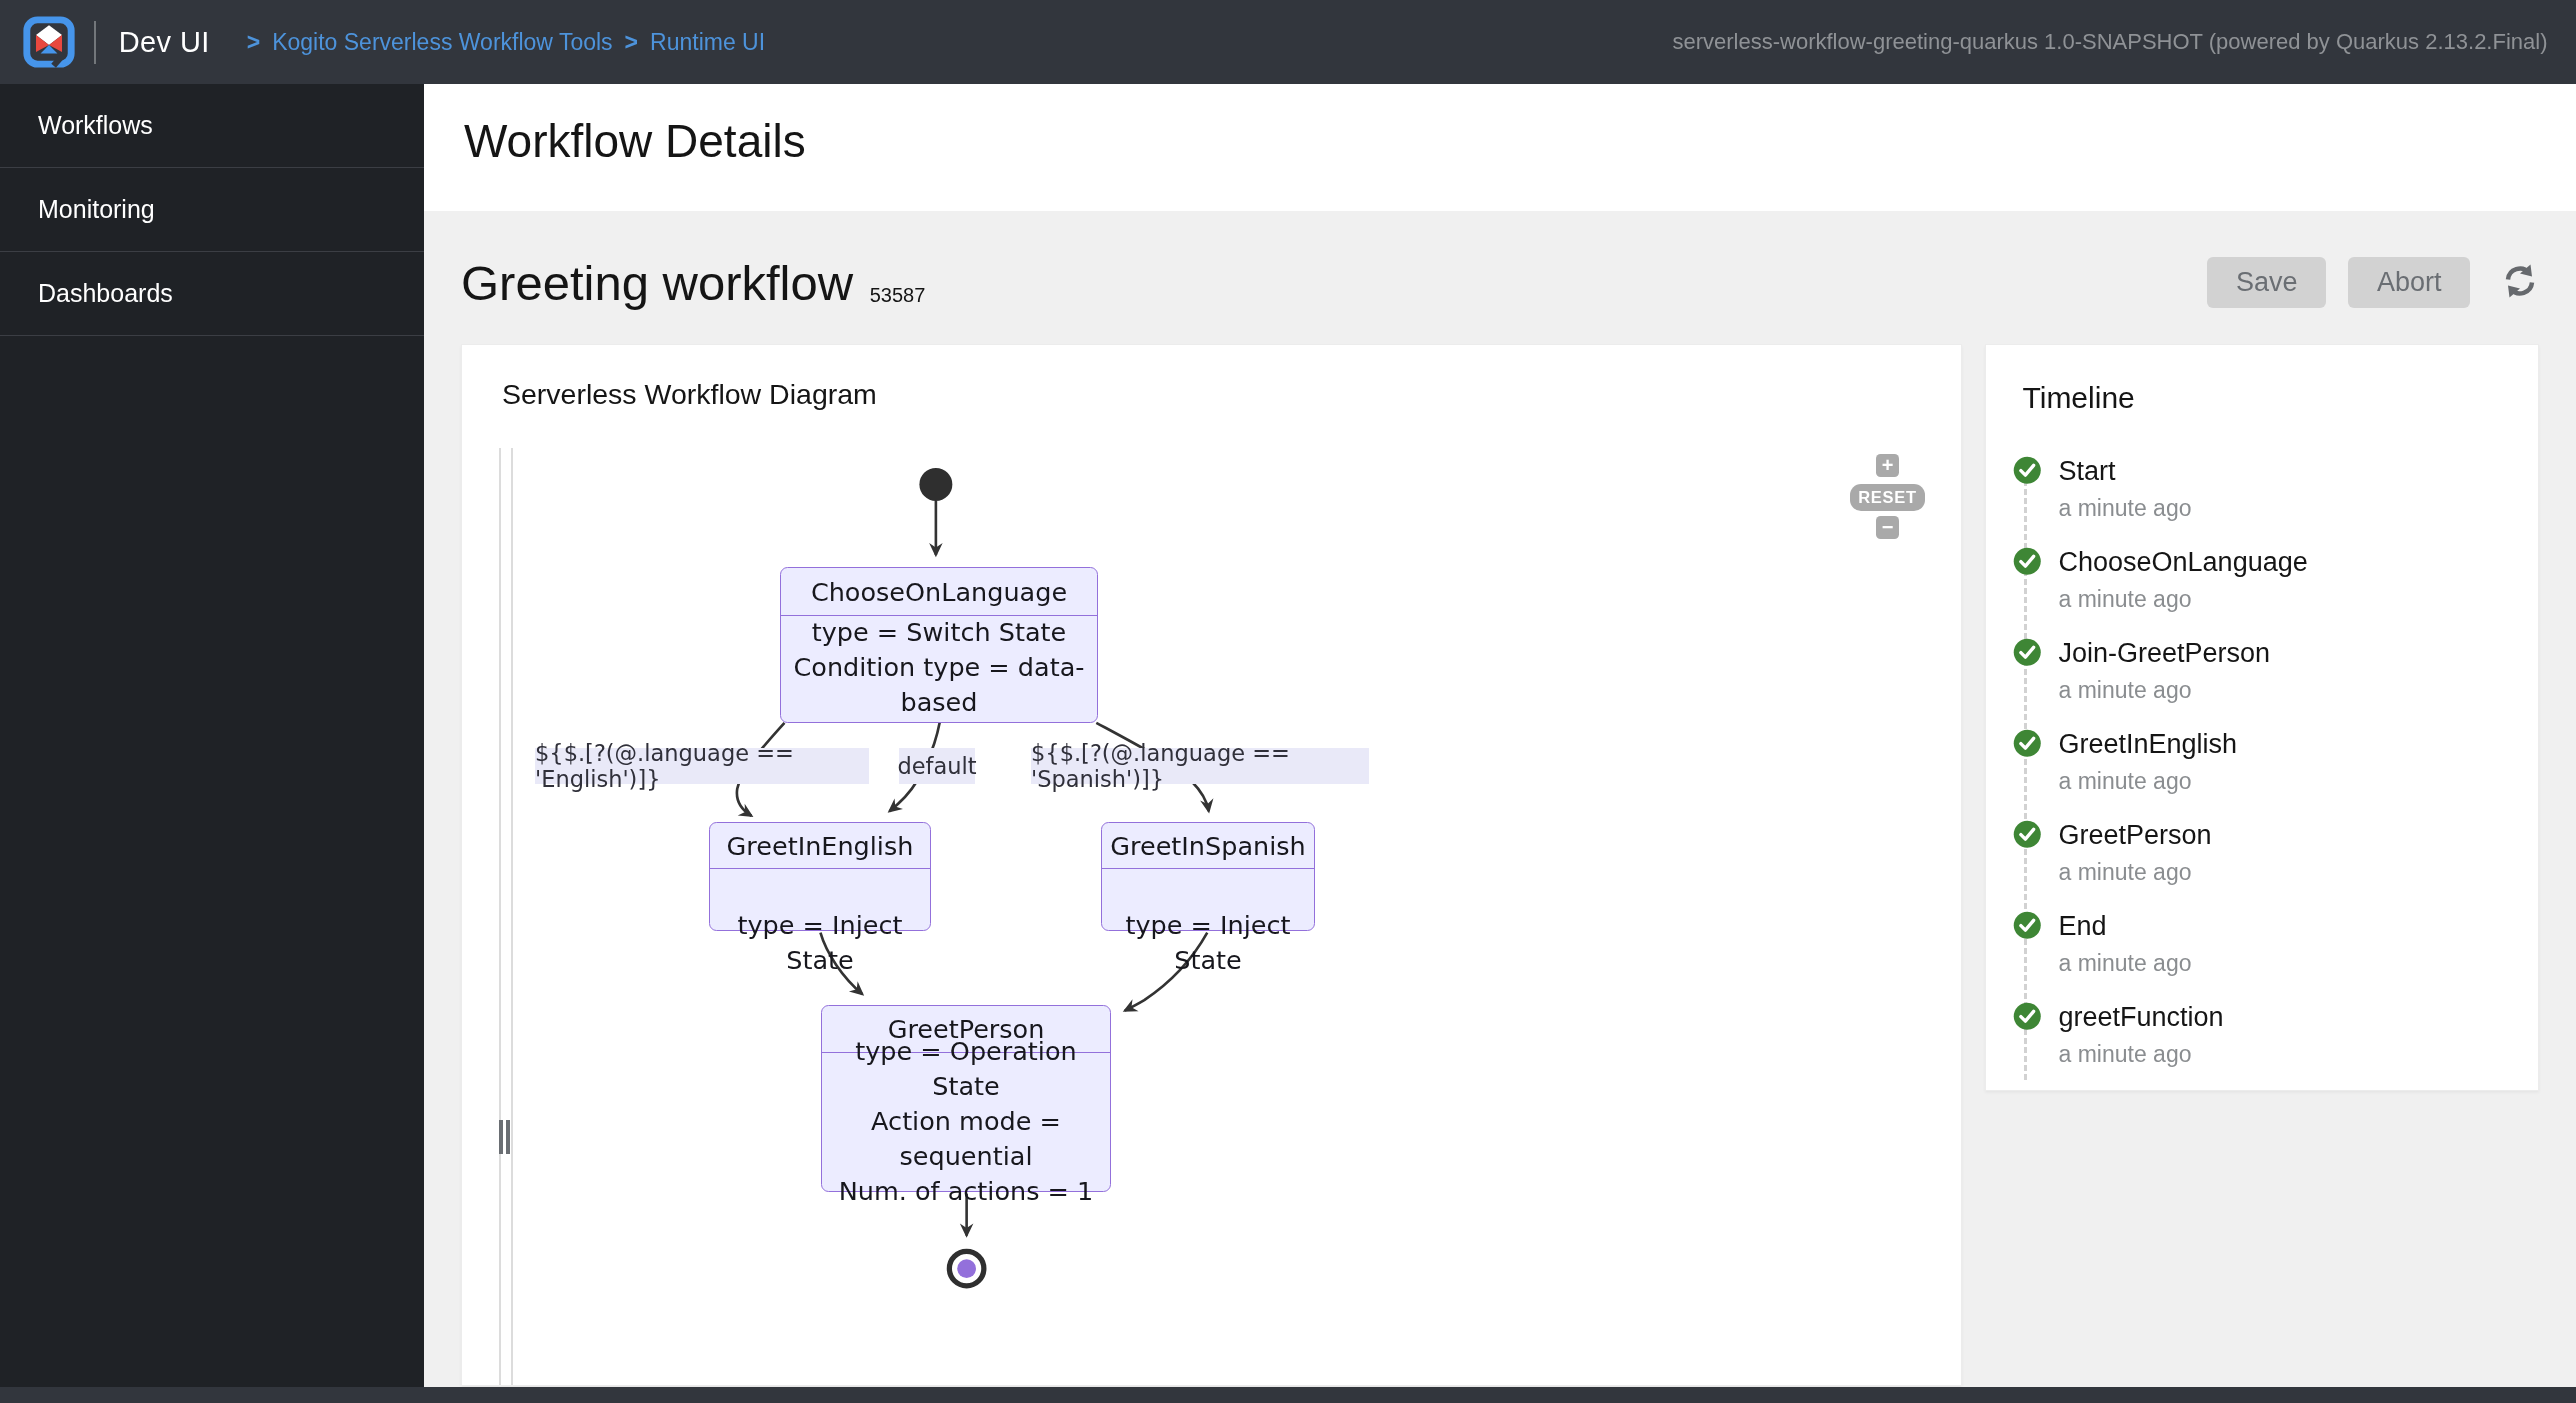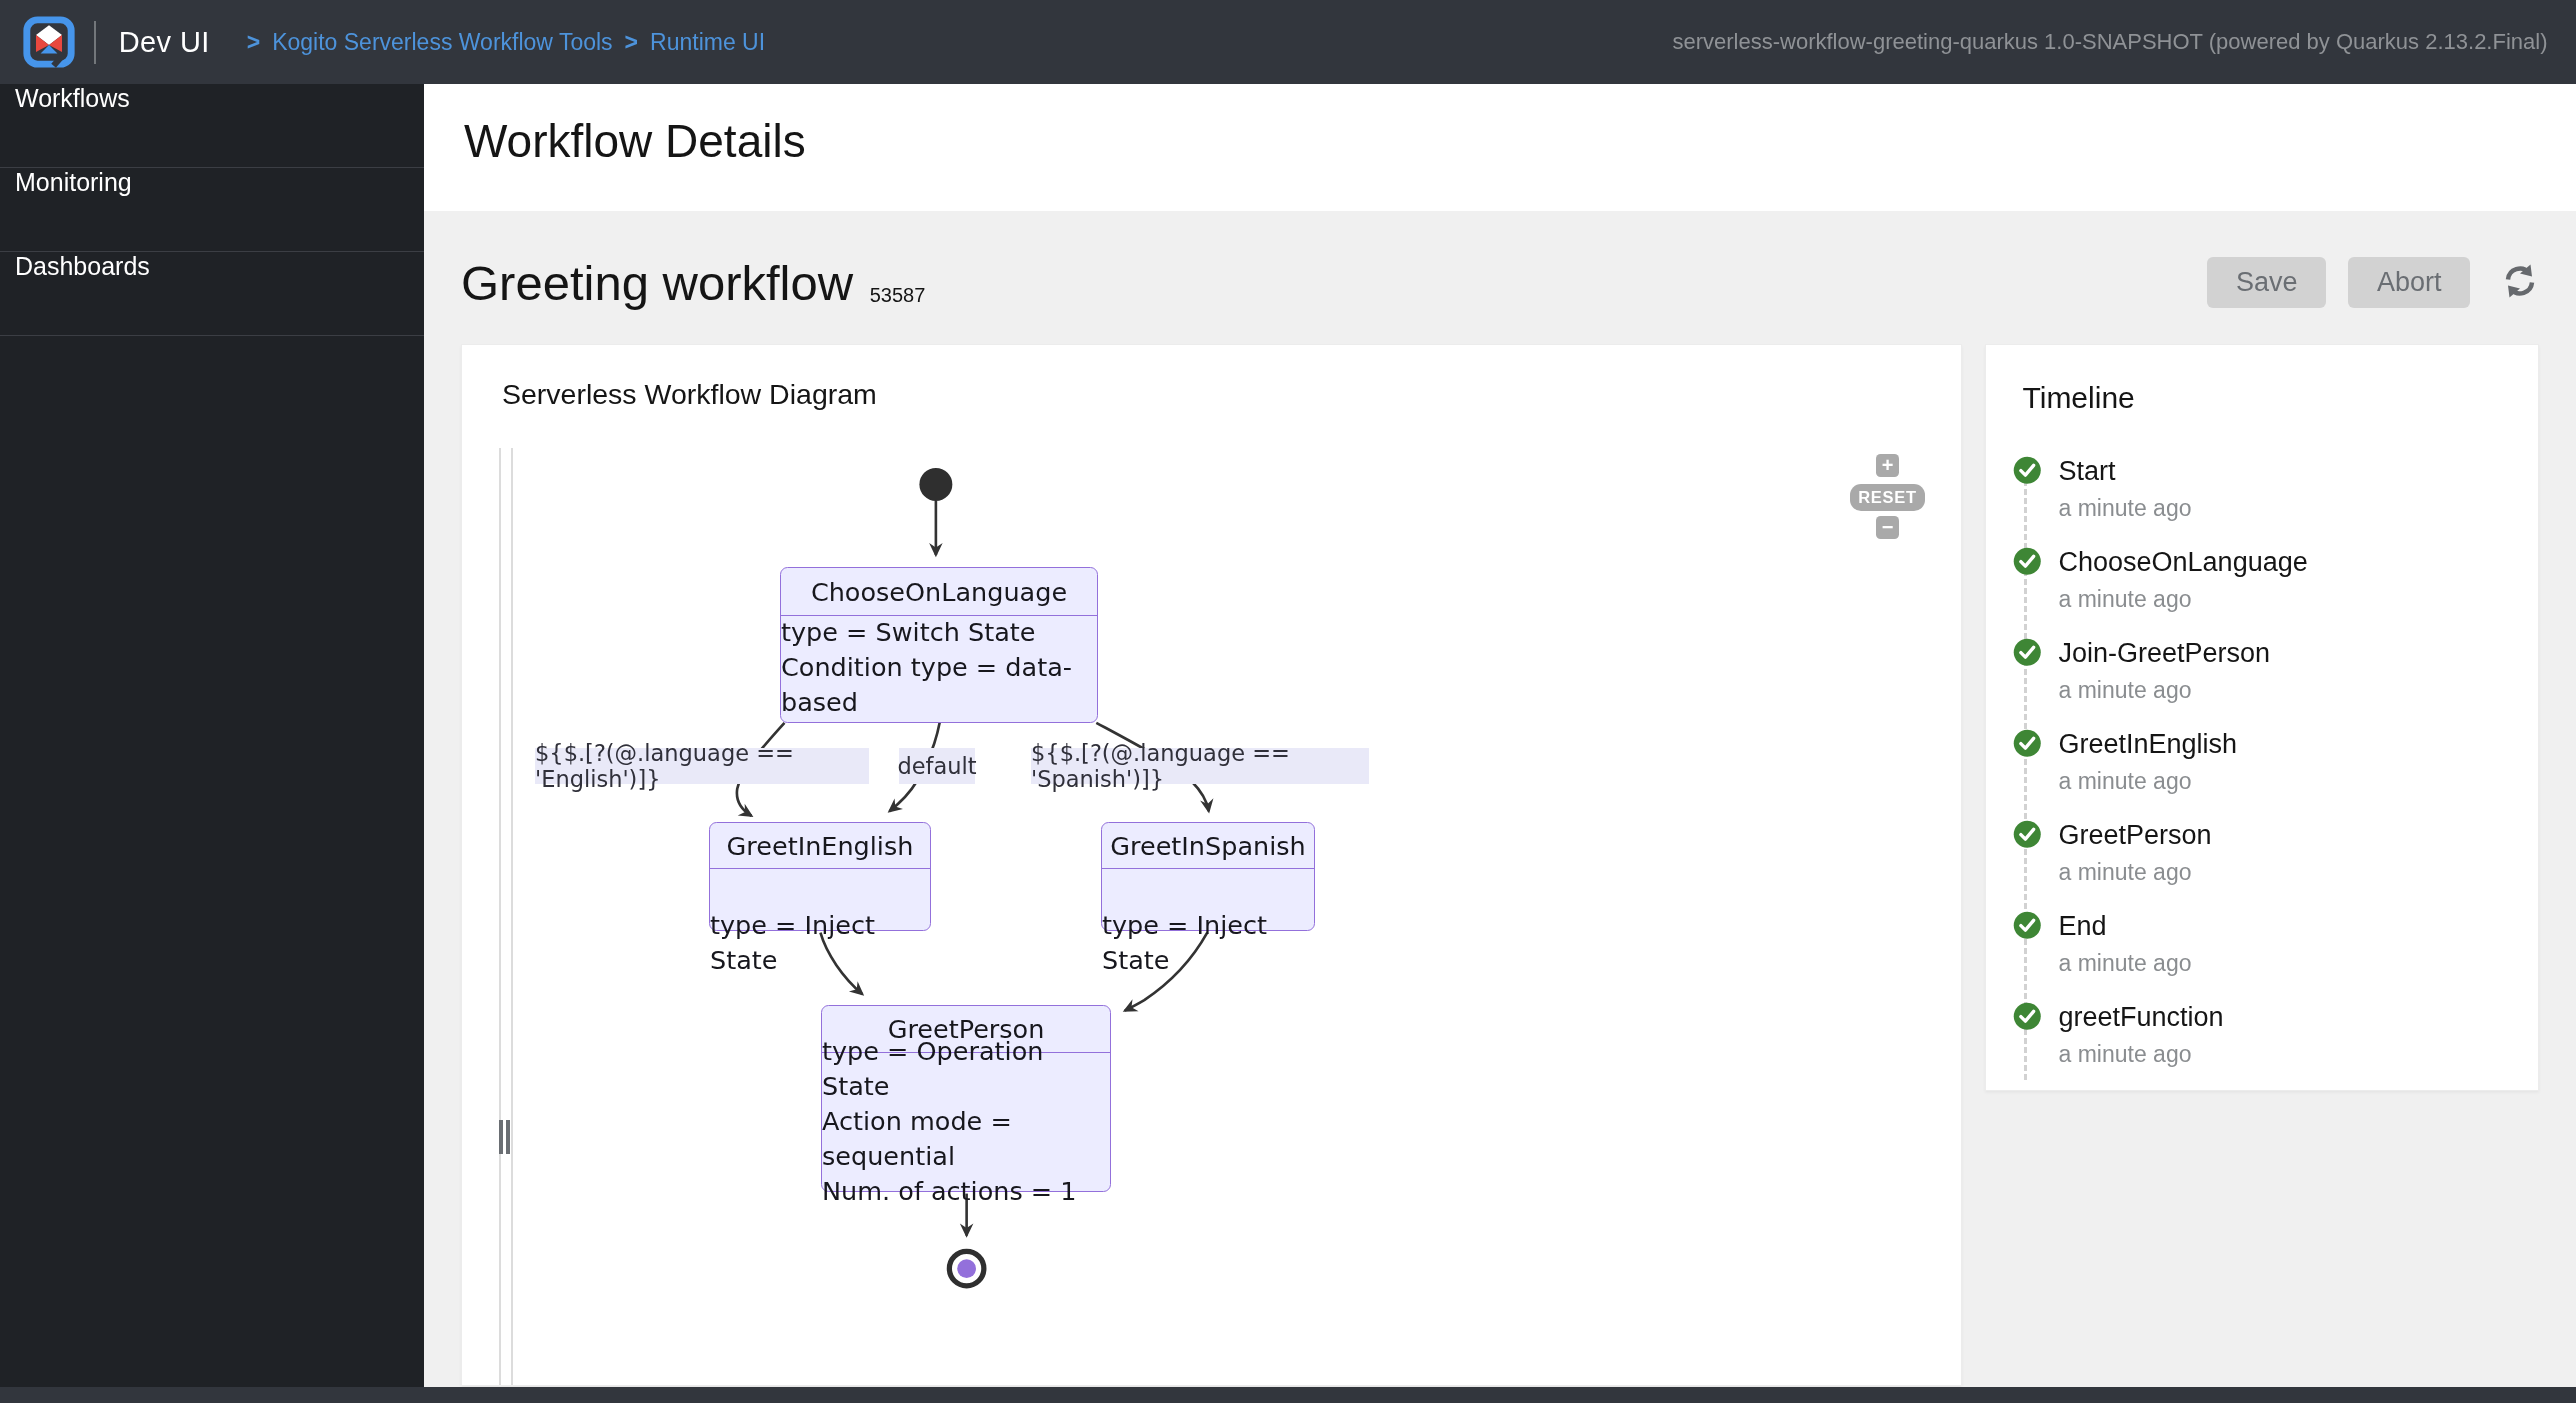--- a/index.html
+++ b/index.html
@@ -15,21 +15,21 @@
   .app-title { color:#ffffff; font-size:29px; font-weight:500; margin-left:22.5px; letter-spacing:0.4px; }
   .breadcrumb { display:flex; align-items:center; margin-left:37px; gap:12px; }
   .crumb-sep { color:#4d93db; font-size:23px; font-weight:600; }
   .crumb-link { color:#4d93db; font-size:23px; text-decoration:none; cursor:pointer; }
   .topbar-spacer { flex:1; }
   .app-info { color:#8f9296; font-size:22px; margin-right:28.5px; }
 
   
   .sidebar { position:absolute; left:0; top:84px; width:424px; height:1303px;
              background:#1f2226; z-index:20; }
-  .side-item { height:84px; display:flex; align-items:flex-start; padding-left:15px;
+  .side-item { height:84px; display:flex; align-items:center; padding-left:38px;
                color:#ffffff; font-size:25px; border-bottom:0.7px solid #3b3e44; cursor:pointer; }
 
   
   .footer { position:absolute; left:0; bottom:0; width:100%; height:16.5px; background:#32363d; z-index:40; }
 
   
   .main { position:absolute; left:424px; top:84px; width:2152px; height:1303px; background:#ffffff; }
   .page-header { height:127px; padding:30px 0 0 40px; background:#fff; }
   .page-header h1 { font-size:46px; font-weight:500; color:#151515; }
 
@@ -65,21 +65,21 @@
   .zoom-reset { position:absolute; left:1388px; top:139px; width:75px; height:27px;
                 background:#a9a9a9; border:none; border-radius:11px; color:#fff;
                 font-size:16.5px; font-weight:bold; letter-spacing:0.7px; cursor:pointer; }
 
   
   .dg { position:absolute; left:0; top:0; width:1501px; height:1042px; }
   .node { position:absolute; background:#ececff; border:1.5px solid #9370db; border-radius:7.5px;
           font-family:"DejaVu Sans", sans-serif; color:#17171d; }
   .node .n-title { display:flex; align-items:center; justify-content:center;
                    border-bottom:1.5px solid #9370db; font-size:25.5px; }
-  .node .n-body { font-size:25.5px; line-height:35px; display:flex;
+  .node .n-body { text-align:center; font-size:25.5px; line-height:35px; display:flex;
                   flex-direction:column; justify-content:center; }
   .node-choose { left:318px; top:222px; width:318px; height:156px; }
   .node-choose .n-title { height:48px; }
   .node-choose .n-body { height:103px; }
   .node-english { left:247px; top:477px; width:222px; height:109px; }
   .node-spanish { left:639px; top:477px; width:214px; height:109px; }
   .node-english .n-title, .node-spanish .n-title { height:46px; }
   .node-english .n-body, .node-spanish .n-body { height:60px;margin-top:44px; }
   .node-person { left:359px; top:660px; width:290px; height:187px; }
   .node-person .n-title { height:47px; }

